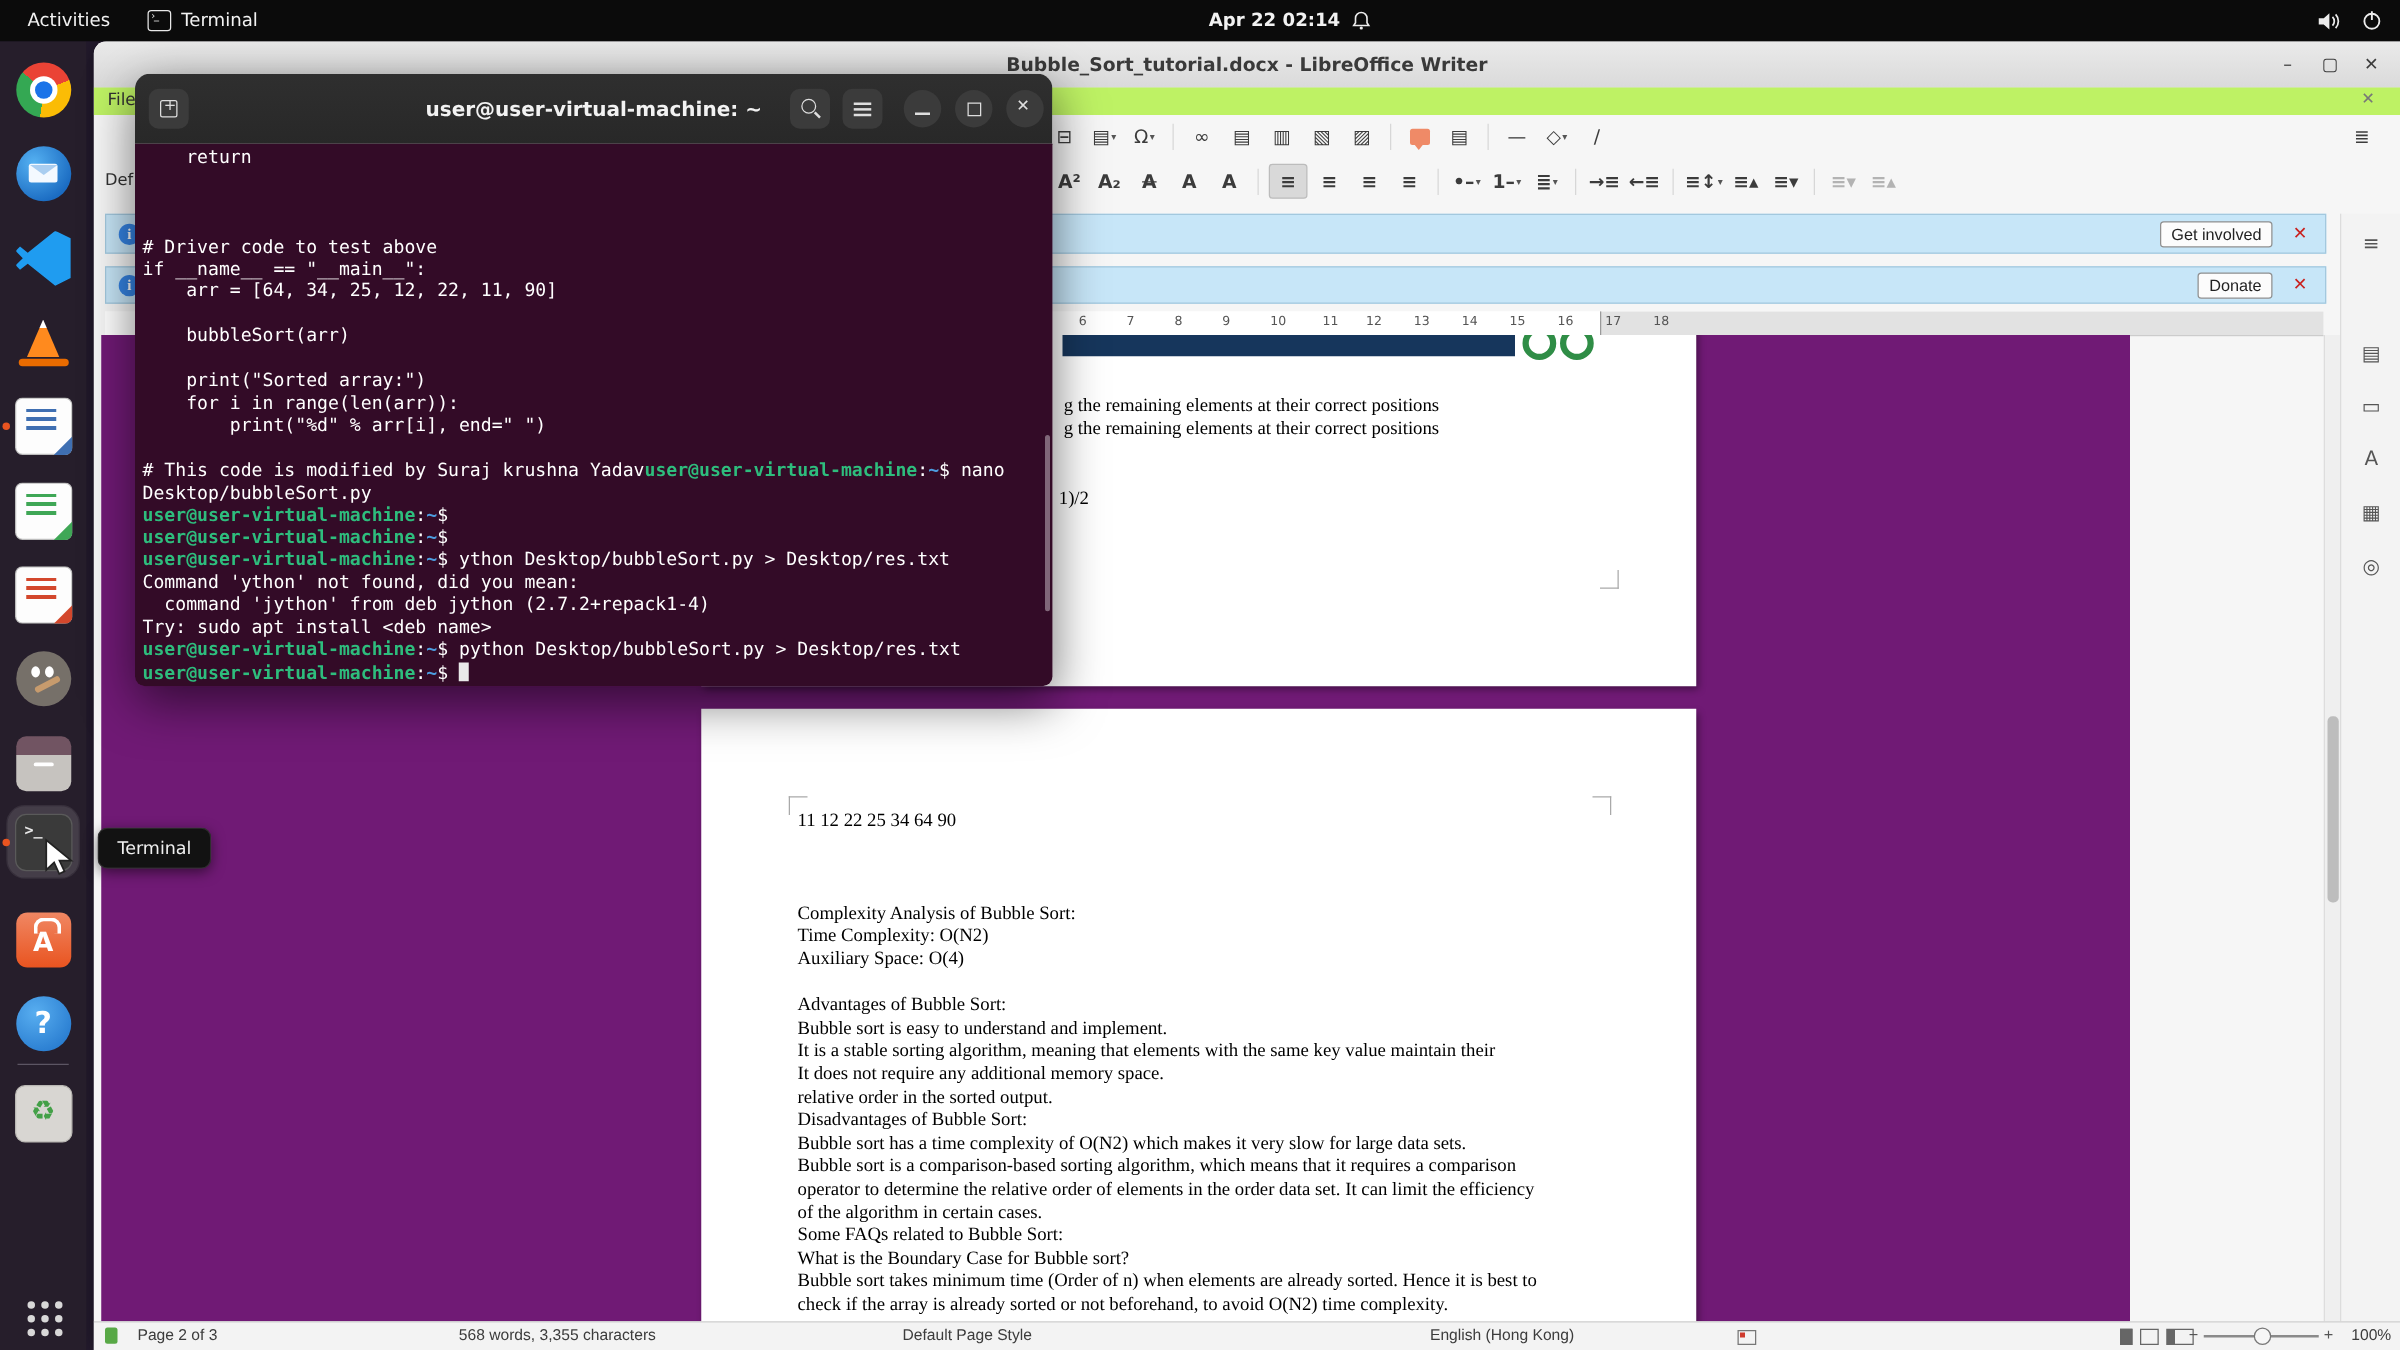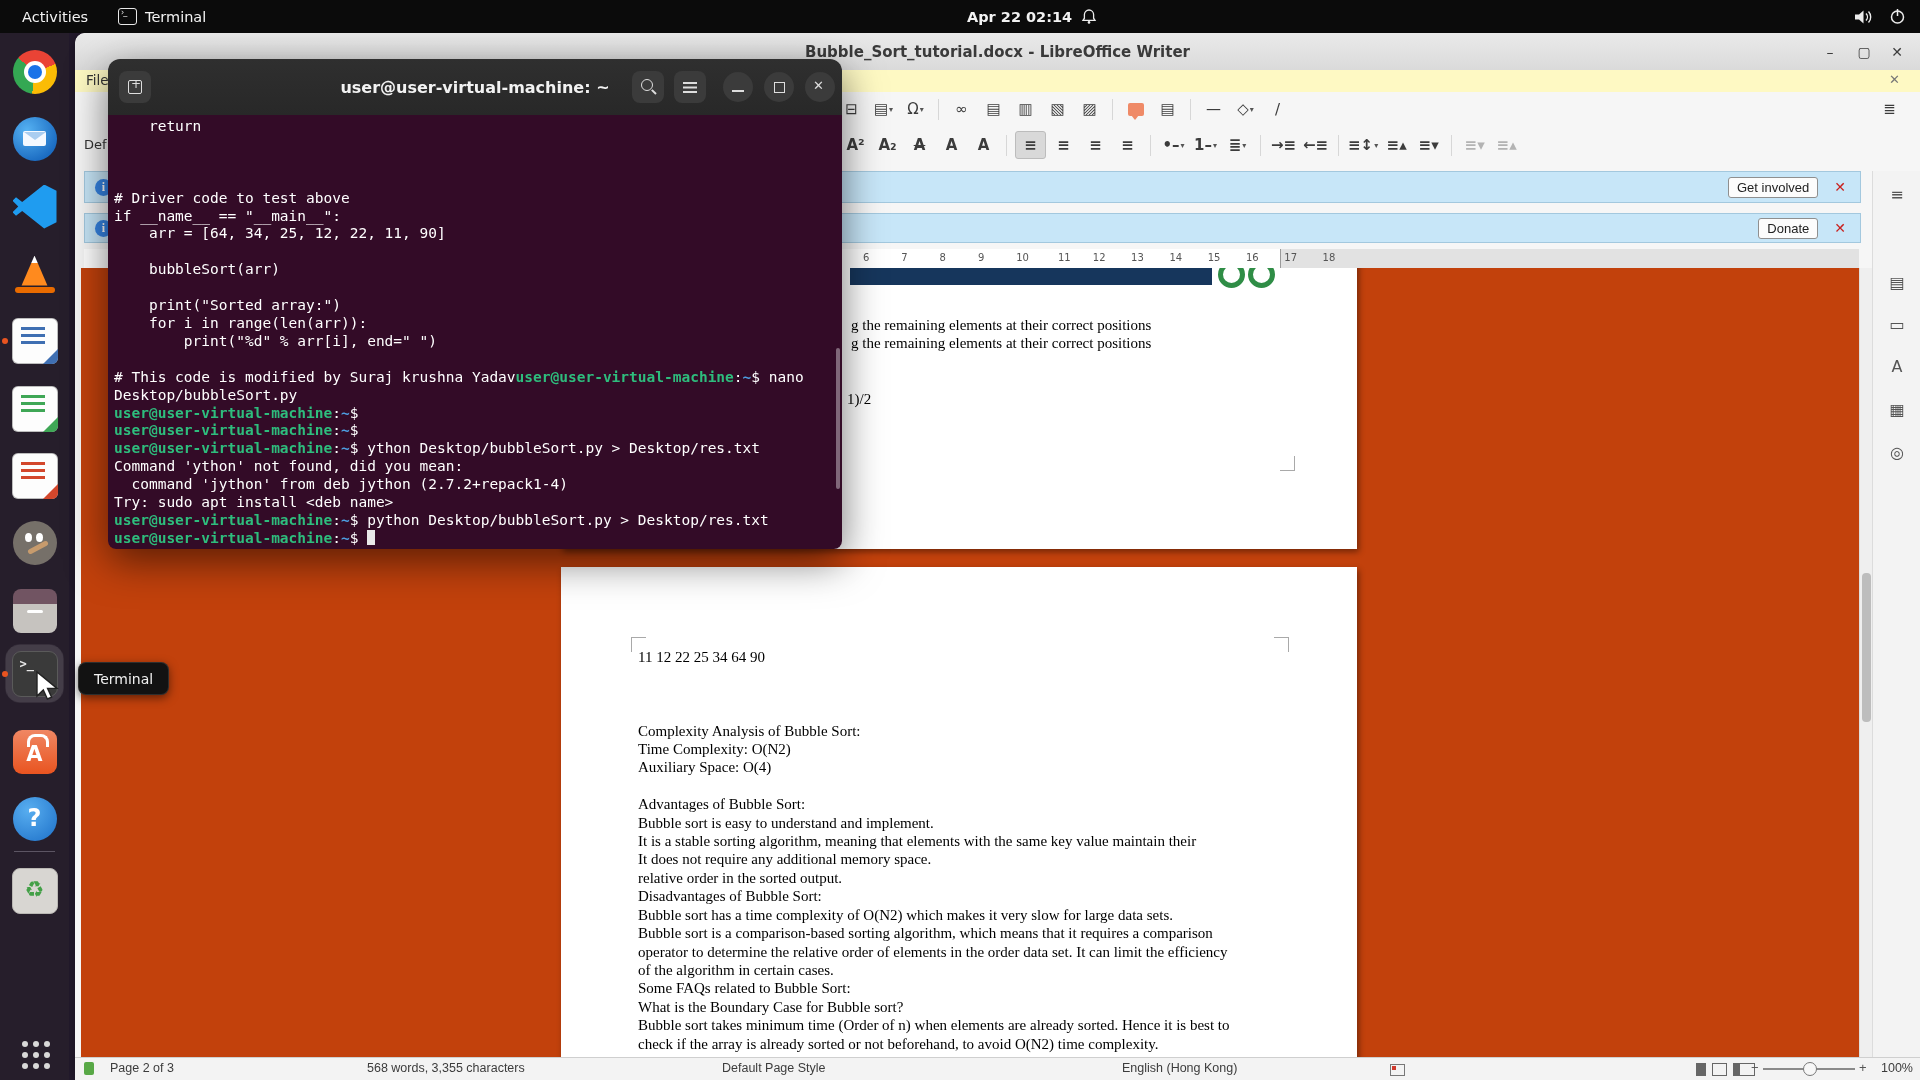--- a/index.html
+++ b/index.html
@@ -64,21 +64,21 @@
   .cursor{position:absolute;left:34px;top:670px;z-index:70;}
   
   .writer{position:absolute;left:75px;top:33px;right:0;bottom:0;background:#f6f6f6;border-top-left-radius:10px;
       overflow:hidden;z-index:5;box-shadow:0 0 18px rgba(0,0,0,.4);}
   .w-titlebar{position:absolute;left:0;top:0;right:0;height:37px;background:linear-gradient(#eaeaea,#dadada);
       border-bottom:1px solid #bfbfbf;border-top-left-radius:10px;}
   .w-title{position:absolute;left:0;right:0;top:0;height:37px;display:flex;align-items:center;justify-content:center;
       font-size:15px;font-weight:bold;color:#3a3a3a;}
   .w-ctl{position:absolute;top:7px;width:24px;height:24px;display:flex;align-items:center;justify-content:center;
       color:#3c3c3c;font-size:14px;border-radius:50%;}
-  .w-menubar{position:absolute;left:0;top:37px;right:0;height:22px;background:#fef9c3;font-size:13.5px;color:#333;}
+  .w-menubar{position:absolute;left:0;top:37px;right:0;height:22px;background:#bef264;font-size:13.5px;color:#333;}
   .w-menu-file{position:absolute;left:11px;top:2px;}
   .w-doc-close{position:absolute;right:20px;top:2px;color:#777;font-size:13px;}
   .w-tb{position:absolute;display:flex;align-items:center;gap:3px;}
   .tbtn{min-width:27px;height:26px;display:flex;align-items:center;justify-content:center;border-radius:3px;
       font-size:15px;color:#3c3c3c;position:relative;padding:0 1px;}
   .tbtn.active{background:#d9d9d9;border:1px solid #bcbcbc;}
   .tbtn.disabled{color:#b3b3b3;}
   .tbtn .dd{font-size:8px;color:#555;margin-left:1px;}
   .tsep{width:1px;height:21px;background:#d7d7d7;margin:0 5px;}
   .cmt-glyph{width:16px;height:13px;background:#ef8a67;border-radius:2px;position:relative;}
@@ -91,21 +91,21 @@
       font-family:"Liberation Serif",serif;display:flex;align-items:center;justify-content:center;flex:none;}
   .info-spacer{flex:1;}
   .info-btn{background:#fcfcfc;border:1px solid #8f8f8f;border-radius:3px;padding:2px 8px;font-size:13px;color:#222;
       font-family:"Liberation Sans",sans-serif;margin-left:40px;}
   .info-close{color:#c9211e;font-size:14px;font-weight:bold;padding:0 4px;}
   
   .ruler{position:absolute;left:9px;top:216px;width:1775px;height:19px;background:#fff;border-bottom:1px solid #ccc;overflow:hidden;}
   .ruler::after{content:"";position:absolute;left:1196px;right:0;top:0;bottom:0;background:#e2e2e2;border-left:1px solid #9a9a9a;}
   .ruler span{position:absolute;top:3px;font-size:10px;color:#555;z-index:1;}
   
-  .doc-area{position:absolute;left:6px;top:235px;width:1778px;height:790px;background:#c2410c;overflow:hidden;}
+  .doc-area{position:absolute;left:6px;top:235px;width:1623px;height:790px;background:#701a75;overflow:hidden;}
   .page{position:absolute;left:480px;width:796px;background:#fff;box-shadow:2px 3px 6px rgba(0,0,0,.4);}
   .page1{top:-60px;height:341px;}
   .page2{top:299px;height:820px;}
   .navy-bar{position:absolute;left:289px;top:59px;width:362px;height:18px;background:var(--navy_bar);}
   .logo-circle{position:absolute;top:53px;width:17px;height:17px;border:5px solid var(--logo_green);border-radius:50%;background:#fff;}
   .p1-lines{position:absolute;left:290px;top:108px;font-family:"Liberation Serif",serif;font-size:15px;line-height:18.4px;color:#000;}
   .p1-frac{position:absolute;left:286px;top:183px;font-family:"Liberation Serif",serif;font-size:15px;color:#000;}
   .corner{position:absolute;width:14px;height:14px;}
   .corner.br{border-right:1px solid #a9a9a9;border-bottom:1px solid #a9a9a9;}
   .corner.tl{border-left:1px solid #a9a9a9;border-top:1px solid #a9a9a9;}
@@ -398,21 +398,21 @@
       <div class="sb-ic" style="top: 180px;">A</div>
       <div class="sb-ic" style="top: 223px;">▦</div>
       <div class="sb-ic" style="top: 266px;">◎</div>
     </div>
 
   <div class="w-status">
     <span class="st-icon-green"></span>
     <span class="st" style="left:35px;">Page 2 of 3</span>
     <span class="st" style="left:292px;">568 words, 3,355 characters</span>
     <span class="st" style="left:647px;">Default Page Style</span>
-    <span class="st" style="left:1047px;">English (Hong Kong)</span>
+    <span class="st" style="left:1069px;">English (Hong Kong)</span>
     <span class="sel-icon"></span>
     <span class="view-ic" style="left:1621px;width:8px;height:11px;background:#666;"></span>
     <span class="view-ic" style="left:1637px;width:13px;height:11px;"></span>
     <span class="view-ic" style="left:1658px;width:14px;height:11px;border-left-width:7px;"></span>
     <span class="zoom-sign" style="left:1676px;">−</span>
     <span class="zoom-track"></span>
     <span class="zoom-thumb"></span>
     <span class="zoom-sign" style="left:1784px;">+</span>
     <span class="st" style="left:1806px;">100%</span>
   </div>

